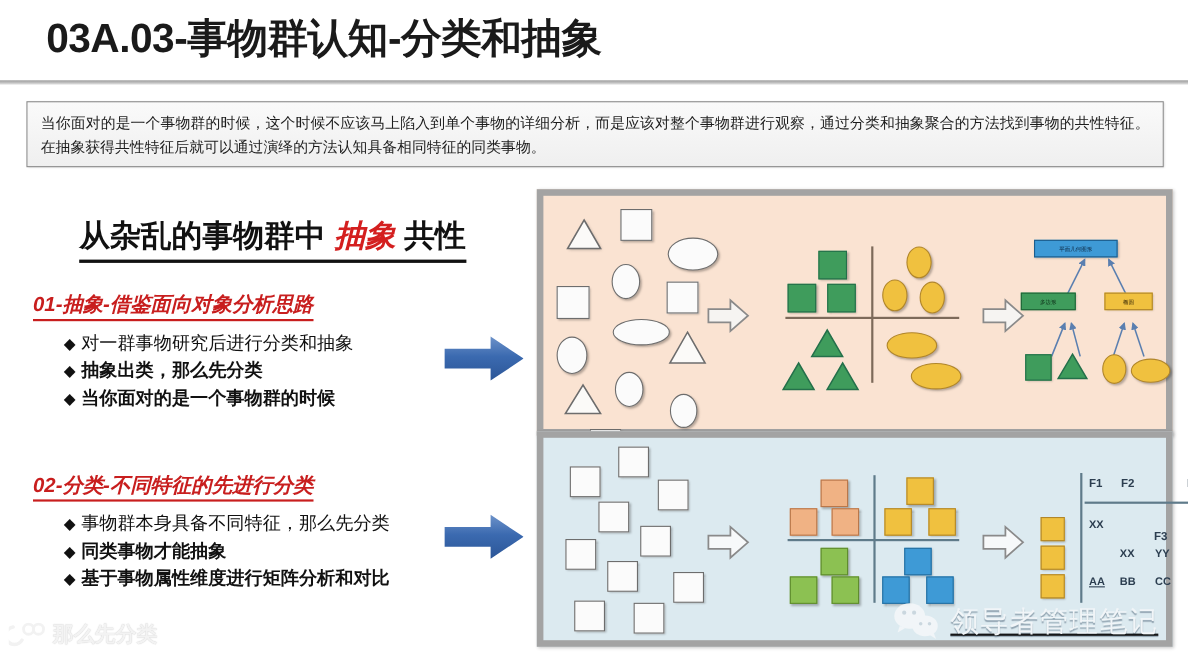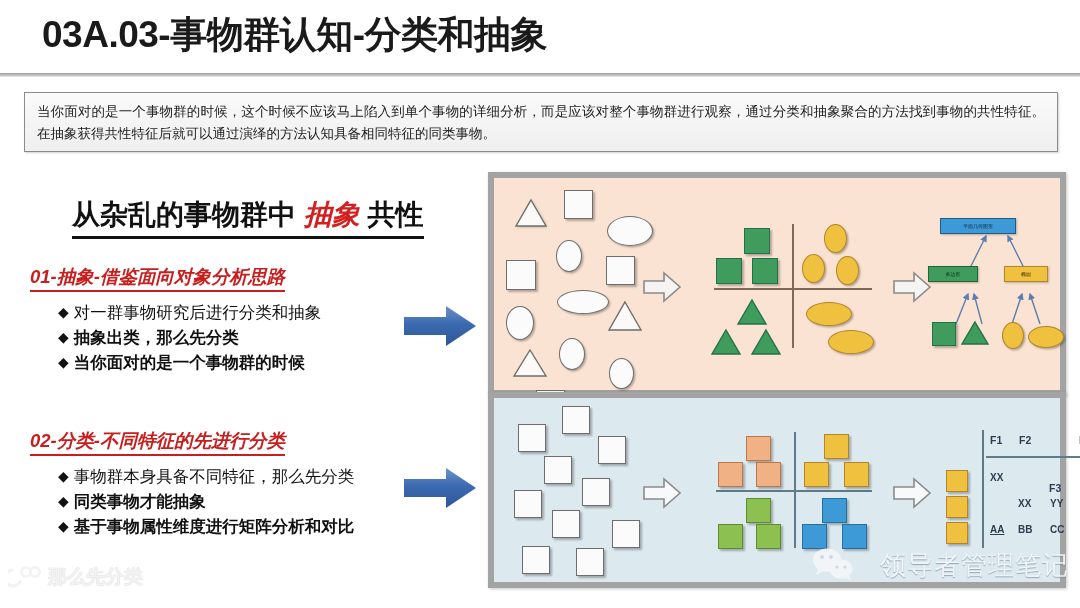--- a/index.html
+++ b/index.html
@@ -115,21 +115,21 @@
   .wm-left{
     position:absolute;left:8px;top:564px;
     display:flex;align-items:center;gap:6px;opacity:.85;
   }
   .wm-left-txt{
     font-size:19px;font-weight:bold;color:#f2f2f2;
     text-shadow:0 0 1px rgba(150,150,150,.7);
   }
   .wm-right{
     position:absolute;left:810px;top:546px;
-    display:flex;align-items:center;gap:24px;opacity:.9;
+    display:flex;align-items:center;gap:8px;opacity:.9;text-decoration:underline;
   }
   .wm-right-txt{
     font-size:26px;color:#f4f7f9;font-weight:normal;
     text-shadow:0 1px 1px rgba(110,130,145,.75);
     letter-spacing:1px;
   }
 </style>
 </head>
 <body>
 

